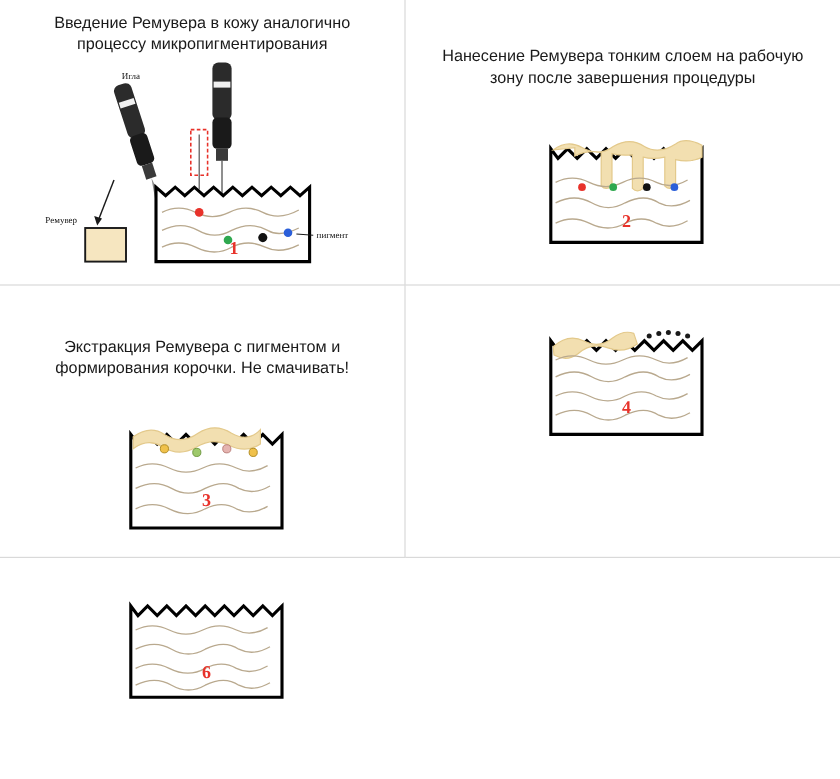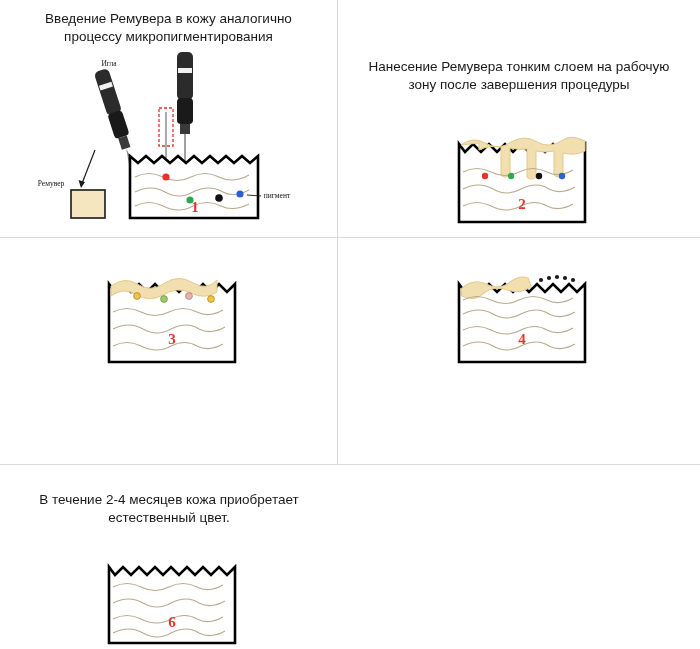--- a/index.html
+++ b/index.html
@@ -38,21 +38,21 @@
 
   .caption {
     text-align: center;
     color: #1a1a1a;
     font-size: 13.5px;
     line-height: 1.35;
     padding: 0 16px;
     font-family: "Liberation Sans", sans-serif;
   }
   .cap1 { padding-top: 10px; }
-  .cap2 { padding-top: 58px; }
+  .cap2 { padding-top: 38px; }
   .cap3 { padding-top: 42px; }
   .cap4 { padding-top: 44px; }
   .cap5 { padding-top: 42px; padding-left: 8px; padding-right: 8px; }
   .cap6 { padding-top: 26px; }
 
   .art {
     position: relative;
     width: 100%;
   }
   svg { display: block; }
@@ -162,20 +162,21 @@
           <circle cx="96" cy="62" r="3.2" fill="#e8322a"></circle>
           <circle cx="122" cy="62" r="3.2" fill="#2fa84f"></circle>
           <circle cx="150" cy="62" r="3.2" fill="#111111"></circle>
           <circle cx="173" cy="62" r="3.2" fill="#2b5fd9"></circle>
           <text class="stepnum" x="133" y="95" text-anchor="middle">2</text>
         </svg>
       </div>
     </div>
 
     <div class="cell c3">
+      <div class="caption cap3">Экстракция Ремувера с пигментом и формирования корочки. Не смачивать!</div>
       <div class="art">
         <svg class="svg-center" width="260" height="125" viewBox="0 0 260 125" style="margin-top:16px;">
           <path class="skin-outline" d="M70,30 L70,108 L196,108 L196,30 L188,38 L180,30 L172,38 L164,30 L156,38 L148,30 L140,38 L132,30 L124,38 L116,30 L108,38 L100,30 L92,38 L84,30 L76,38 Z"></path>
 
           <path class="crust" d="M72,32 q14,-10 26,-2 q14,9 28,-1 q14,-9 28,0 q14,8 24,-3 l0,12 q-12,8 -26,1 q-14,-7 -28,2 q-14,8 -28,-1 q-12,-7 -24,2 Z"></path>
 
           <circle cx="98" cy="42" r="3.4" fill="#f0c14b" stroke="#b08a20" stroke-width="0.8"></circle>
           <circle cx="125" cy="45" r="3.4" fill="#9ec96b" stroke="#6f9840" stroke-width="0.8"></circle>
           <circle cx="150" cy="42" r="3.4" fill="#e5b4b0" stroke="#b97d78" stroke-width="0.8"></circle>
           <circle cx="172" cy="45" r="3.4" fill="#f0c14b" stroke="#b08a20" stroke-width="0.8"></circle>
@@ -203,21 +204,20 @@
           <path class="skin-line" d="M74,64 q16,-8 30,0 q14,8 28,0 q16,-8 28,0 q12,6 26,-2"></path>
           <path class="skin-line" d="M74,80 q14,-7 28,0 q16,8 30,0 q14,-7 26,0 q12,6 26,-2"></path>
           <path class="skin-line" d="M74,96 q16,-8 30,0 q14,8 28,0 q16,-8 28,0 q12,6 26,-2"></path>
           <text class="stepnum" x="133" y="94" text-anchor="middle">4</text>
         </svg>
       </div>
     </div>
 
 
     <div class="cell c6">
-      <div class="caption cap6">В течение 2-4 месяцев кожа приобретает естественный цвет.</div>
       <div class="art">
         <svg class="svg-center" width="260" height="110" viewBox="0 0 260 110" style="margin-top:18px;">
           <path class="skin-outline" d="M70,22 L70,98 L196,98 L196,22 L188,30 L180,22 L172,30 L164,22 L156,30 L148,22 L140,30 L132,22 L124,30 L116,22 L108,30 L100,22 L92,30 L84,22 L76,30 Z"></path>
           <path class="skin-line" d="M74,42 q14,-7 28,0 q14,7 28,0 q14,-7 28,0 q12,6 26,-2"></path>
           <path class="skin-line" d="M74,58 q16,-8 30,0 q14,8 28,0 q16,-8 28,0 q12,6 26,-2"></path>
           <path class="skin-line" d="M74,74 q14,-7 28,0 q16,8 30,0 q14,-7 26,0 q12,6 26,-2"></path>
           <path class="skin-line" d="M74,88 q16,-8 30,0 q14,8 28,0 q16,-8 28,0 q12,6 26,-2"></path>
           <text class="stepnum" x="133" y="82" text-anchor="middle">6</text>
         </svg>
       </div>

